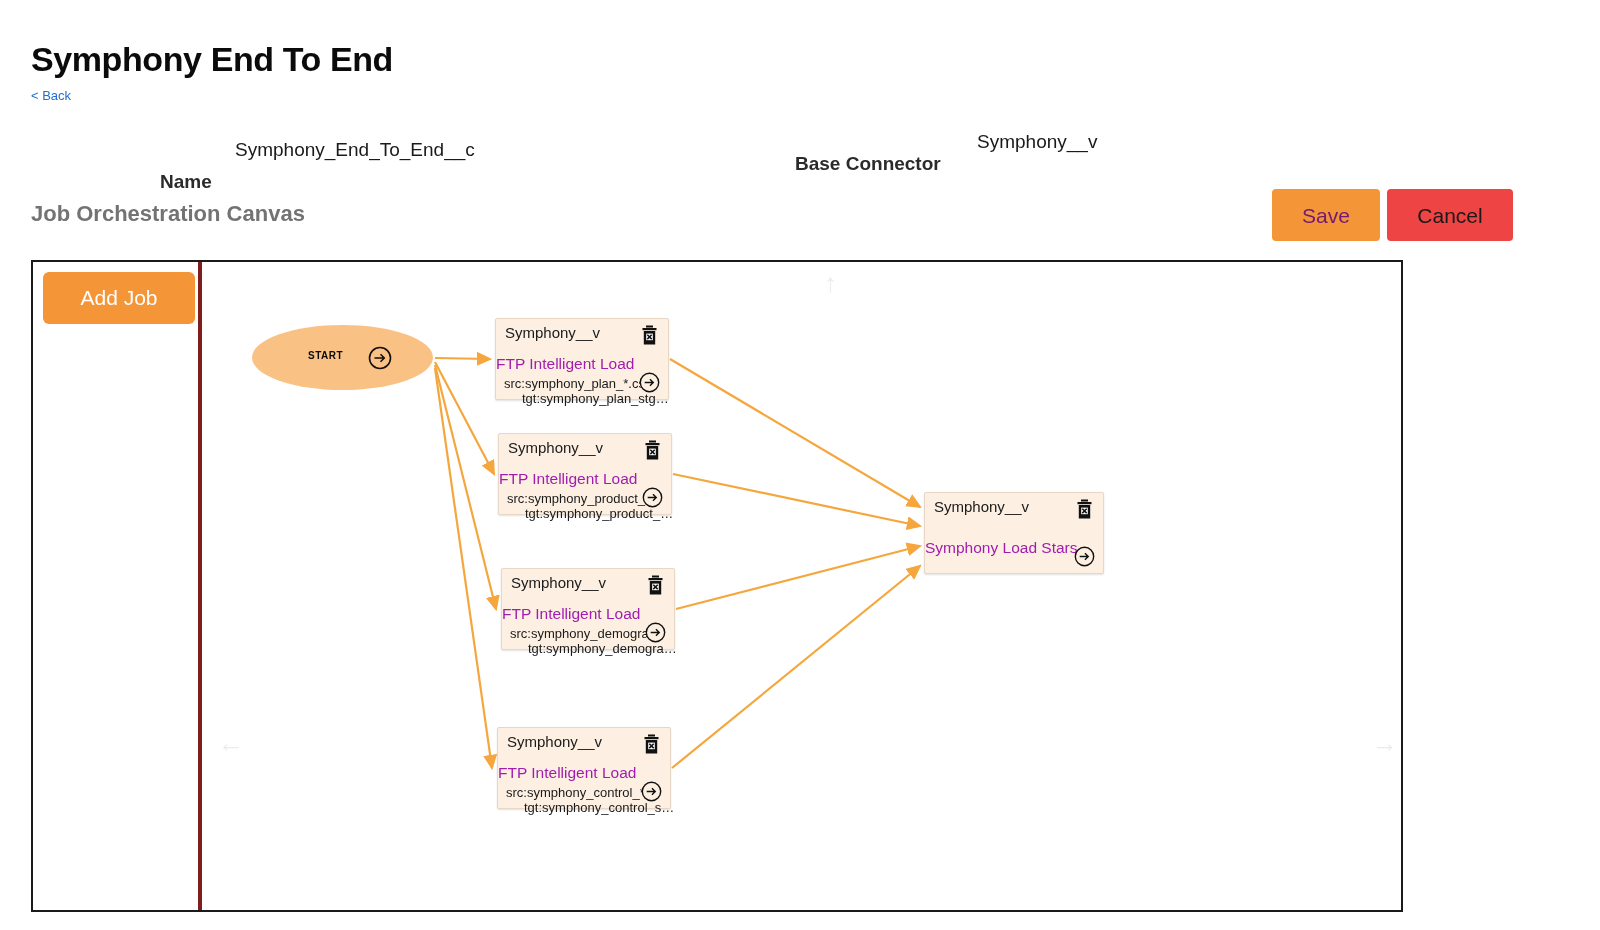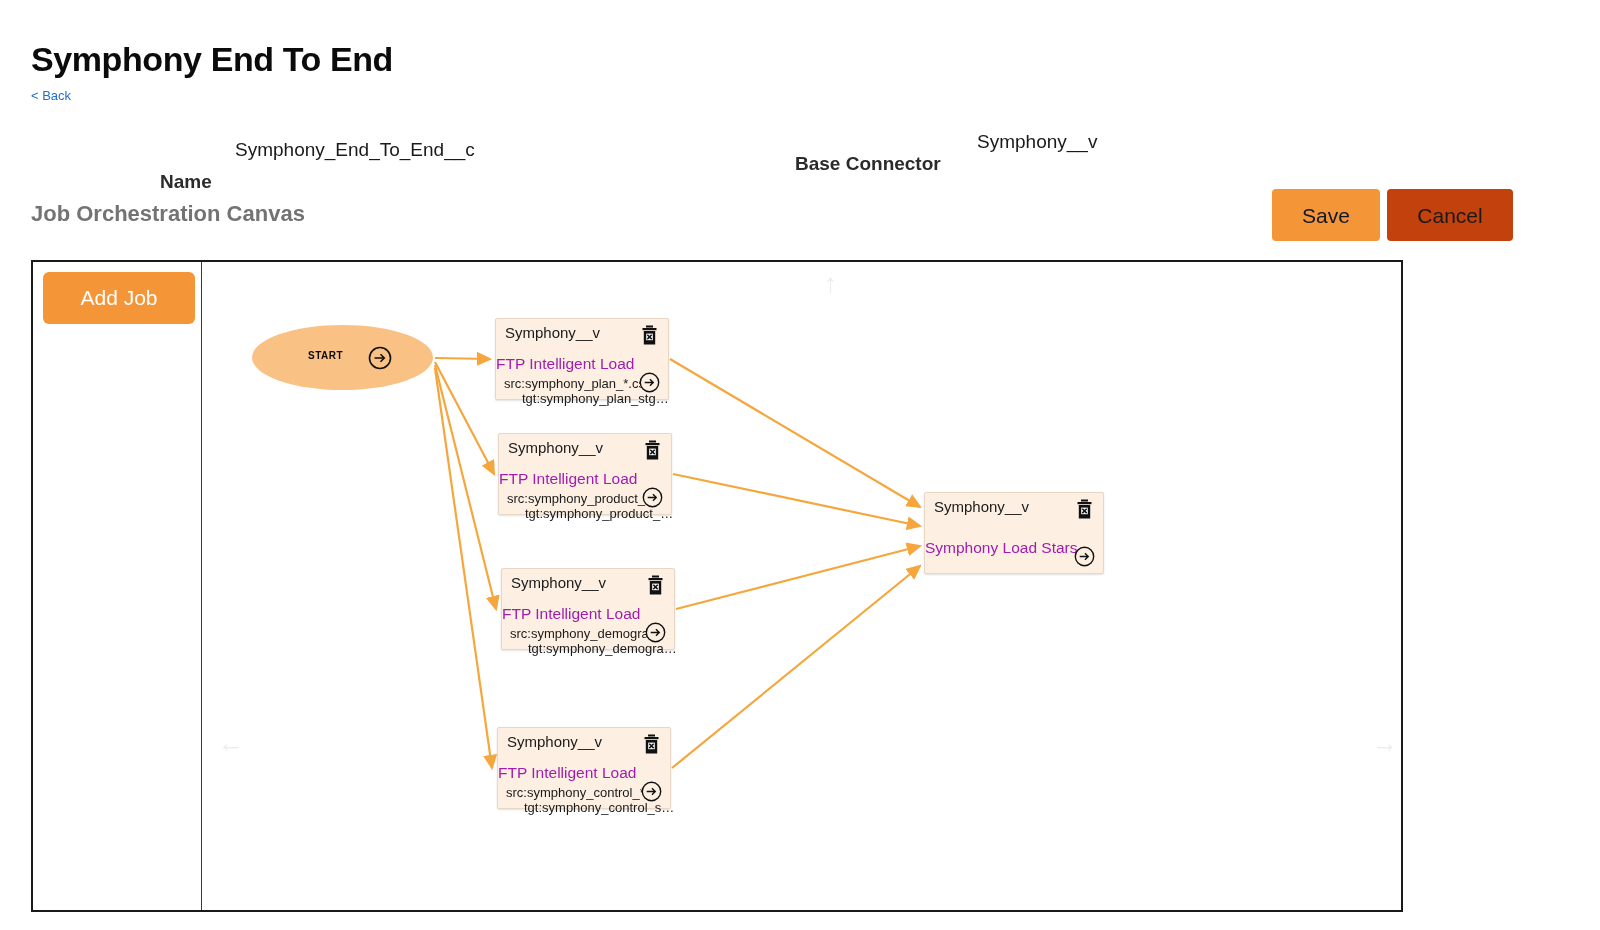--- a/index.html
+++ b/index.html
@@ -42,38 +42,38 @@
     font-size: 22px; font-weight: bold; color: #737373;
   }
 
   .btn {
     position: absolute; border: none; border-radius: 4px;
     font-family: "Liberation Sans", sans-serif;
     font-size: 21px; cursor: pointer; line-height: 1;
   }
   .btn-save {
     left: 1272px; top: 189px; width: 108px; height: 52px;
-    background: #f49538; color: #0f172a;
+    background: #f49538; color: #701a75;
   }
   .btn-cancel {
     left: 1387px; top: 189px; width: 126px; height: 52px;
-    background: #c2410c; color: #1a1a1a;
+    background: #ef4444; color: #1a1a1a;
   }
 
   
   .canvas-wrap {
     position: absolute; left: 31px; top: 260px;
     width: 1372px; height: 652px;
     border: 2px solid #1a1a1a;
     background: #ffffff;
     overflow: hidden;
   }
   .sidebar {
     position: absolute; left: 0; top: 0; width: 169px; height: 100%;
-    border-right: 1px solid #7f1d1d; background: #fff;
+    border-right: 4px solid #7f1d1d; background: #fff;
   }
   .btn-add-job {
     position: absolute; left: 10px; top: 10px;
     width: 152px; height: 52px;
     background: #f49538; color: #fff; border: none; border-radius: 6px;
     font-family: "Liberation Sans", sans-serif; font-size: 21px; cursor: pointer;
   }
   .canvas {
     position: absolute; left: 171px; top: 0;
     width: 1199px; height: 648px;

